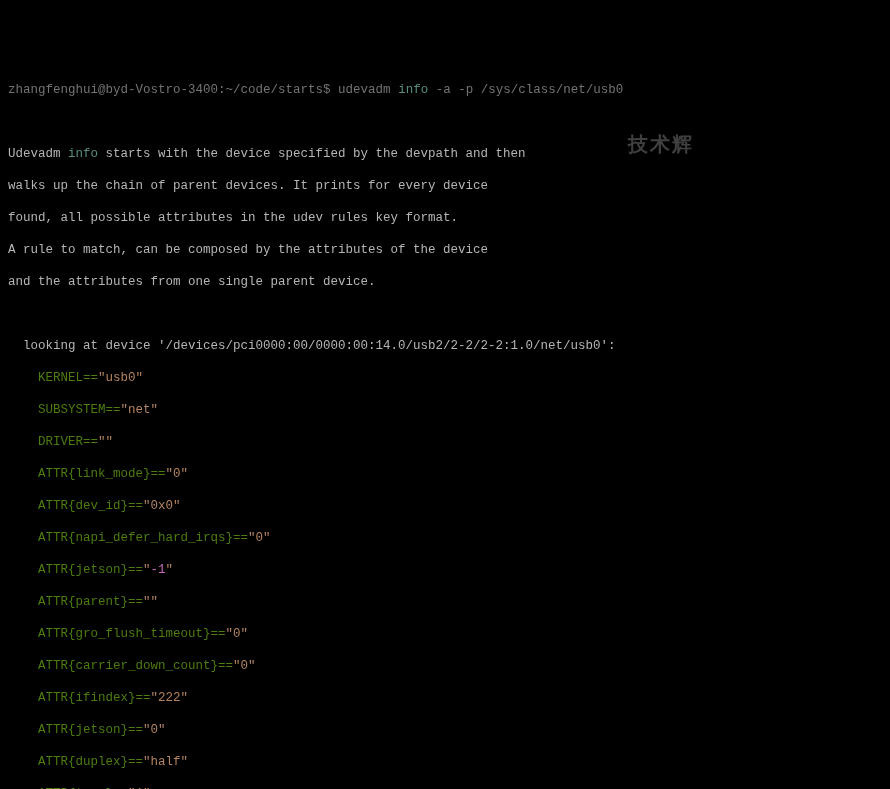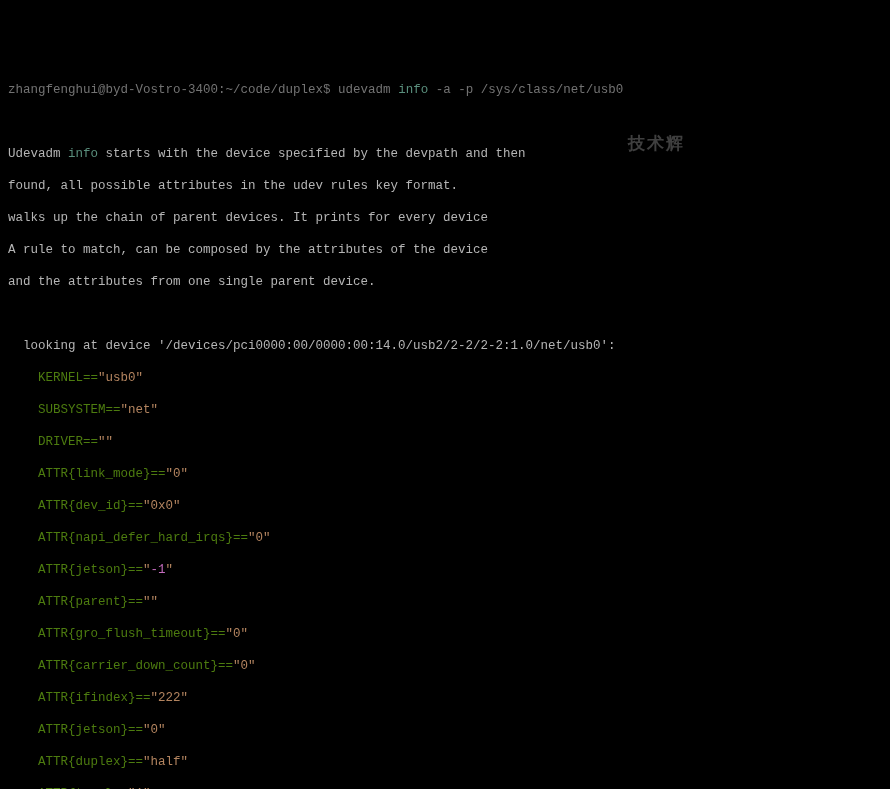--- a/index.html
+++ b/index.html
@@ -21,39 +21,39 @@
   .cmd-info { color: #5a8f7d; }
   .cmd-flag { color: #737373; }
   .info-link { color: #5a8f7d; }
   .key { color: #4d7c0f; }
   .val-str { color: #b3845f; }
   .hl { color: #c56cbf; }
   .watermark {
     position: absolute;
     top: 136px;
     left: 628px;
-    font-size: 17px;
+    font-size: 20px;
     font-weight: bold;
     color: rgba(140,140,140,0.45);
     letter-spacing: 2px;
     font-family: "Microsoft YaHei","PingFang SC",sans-serif;
     pointer-events: none;
   }
 </style>
 </head>
 <body>
 
 
 
 <div class="term">
-<div><span class="white">zhangfenghui@byd-Vostro-3400</span><span class="white">:</span><span class="white">~/code/duplex</span><span class="white">$ </span><span class="white">udevadm</span><span> </span><span class="cmd-info">info</span><span> </span><span class="cmd-flag">-a -p</span><span> </span><span class="white">/sys/class/net/usb0</span></div>
+<div><span class="white">zhangfenghui@byd-Vostro-3400</span><span class="white">:</span><span class="white">~/code/starts</span><span class="white">$ </span><span class="white">udevadm</span><span> </span><span class="cmd-info">info</span><span> </span><span class="cmd-flag">-a -p</span><span> </span><span class="white">/sys/class/net/usb0</span></div>
 <div> </div>
 <div><span>Udevadm </span><span class="info-link">info</span><span> starts with the device specified by the devpath and then</span></div>
+<div>walks up the chain of parent devices. It prints for every device</div>
 <div>found, all possible attributes in the udev rules key format.</div>
-<div>walks up the chain of parent devices. It prints for every device</div>
 <div>A rule to match, can be composed by the attributes of the device</div>
 <div>and the attributes from one single parent device.</div>
 <div> </div>
 <div><span>  looking at device '</span><span>/devices/pci0000:00/0000:00:14.0/usb2/2-2/2-2:1.0/net/usb0</span><span>':</span></div>
 <div><span class="key">    KERNEL==</span><span class="val-str">"usb0"</span></div>
 <div><span class="key">    SUBSYSTEM==</span><span class="val-str">"net"</span></div>
 <div><span class="key">    DRIVER==</span><span class="val-str">""</span></div>
 <div><span class="key">    ATTR{link_mode}==</span><span class="val-str">"0"</span></div>
 <div><span class="key">    ATTR{dev_id}==</span><span class="val-str">"0x0"</span></div>
 <div><span class="key">    ATTR{napi_defer_hard_irqs}==</span><span class="val-str">"0"</span></div>

